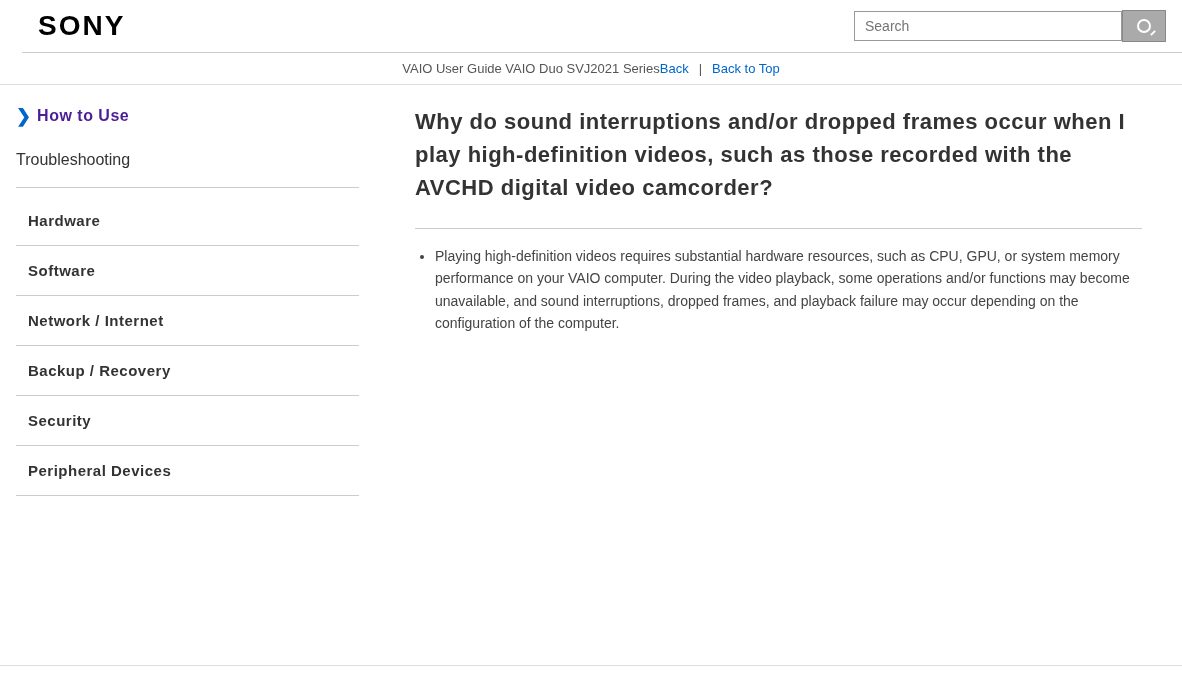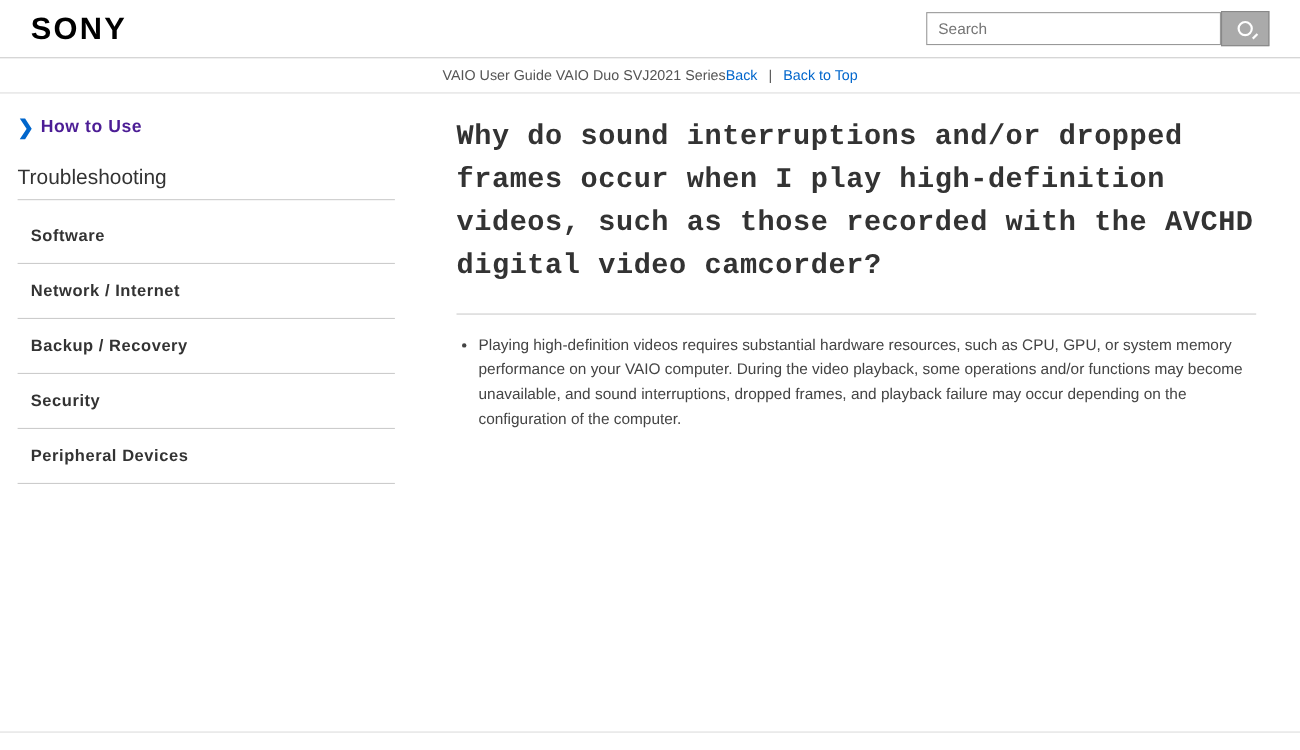--- a/index.html
+++ b/index.html
@@ -10,23 +10,24 @@
       background: #fff;
       width: 1182px;
       min-height: 682px;
     }
 
     
     #header {
       display: flex;
       align-items: center;
       justify-content: space-between;
-      padding: 10px 28px;
+      padding: 10px 16px;
       border-bottom: 1px solid #ccc;
       background: #fff;
+      margin-left: 22px;
     }
     #sony-logo {
       font-size: 28px;
       font-weight: bold;
       letter-spacing: 2px;
       color: #000;
       font-family: Arial Black, sans-serif;
     }
     #search-container {
       display: flex;
@@ -118,49 +119,49 @@
       font-size: 18px;
       font-weight: bold;
     }
     #how-to-use-label {
       color: #4c1d95;
       font-size: 16px;
       font-weight: bold;
       letter-spacing: 0.5px;
     }
     #troubleshooting-header {
-      font-size: 19px;
+      font-size: 16px;
       font-weight: normal;
       color: #333;
       margin-bottom: 8px;
-      padding-bottom: 8px;
+      padding-bottom: 18px;
       border-bottom: 1px solid #ccc;
     }
     .sidebar-item {
       padding: 16px 0 16px 12px;
       border-bottom: 1px solid #ccc;
       font-size: 15px;
       font-weight: bold;
       letter-spacing: 0.5px;
       color: #333;
       cursor: pointer;
     }
 
     
     #content-area {
       flex: 1;
       padding: 20px 40px 30px 40px;
     }
     #article-title {
-      font-size: 26px;
+      font-size: 22px;
       font-weight: bold;
       letter-spacing: 0.5px;
       line-height: 1.5;
       margin-bottom: 24px;
-      font-family: Liberation Mono, monospace;
+      font-family: Liberation Sans, sans-serif;
     }
     #article-body {
       font-size: 14px;
       line-height: 1.6;
       color: #444;
       border-top: 1px solid #ccc;
       padding-top: 16px;
     }
     #article-body ul {
       margin-left: 20px;
@@ -204,20 +205,23 @@
   <div id="sidebar">
 
     <div id="how-to-use-link">
       <span id="chevron-icon">❯</span>
       <span id="how-to-use-label">How to Use</span>
     </div>
 
     <div id="troubleshooting-header">Troubleshooting</div>
 
     <div class="sidebar-item">
+      <span>Hardware</span>
+    </div>
+    <div class="sidebar-item">
       <span>Software</span>
     </div>
     <div class="sidebar-item">
       <span>Network / Internet</span>
     </div>
     <div class="sidebar-item">
       <span>Backup / Recovery</span>
     </div>
     <div class="sidebar-item">
       <span>Security</span>

